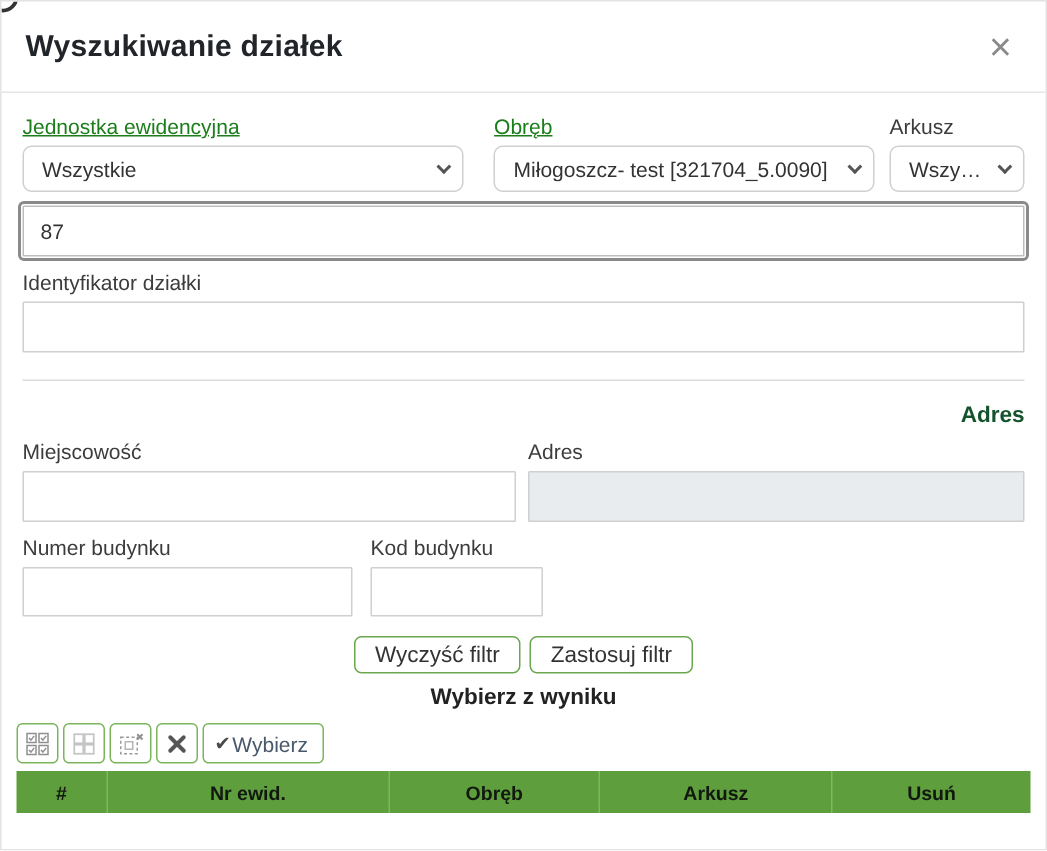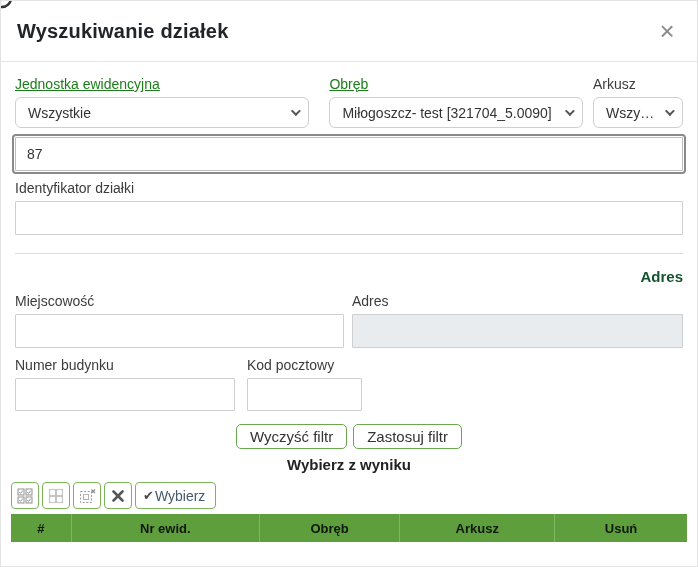--- a/index.html
+++ b/index.html
@@ -183,21 +183,21 @@
         <input class="txtinput disabled" type="text" disabled="" value="" style="">
       </div>
     </div>
 
     <div class="addr-row3">
       <div class="c3-a">
         <span class="lbl">Numer budynku</span>
         <input class="txtinput" type="text" value="" style="">
       </div>
       <div class="c3-c">
-        <span class="lbl">Kod pocztowy</span>
+        <span class="lbl">Kod budynku</span>
         <input class="txtinput" type="text" value="" style="">
       </div>
     </div>
 
     <div class="btn-row">
       <button class="g-btn">Wyczyść filtr</button>
       <button class="g-btn">Zastosuj filtr</button>
     </div>
 
     <div class="result-head">Wybierz z wyniku</div>

